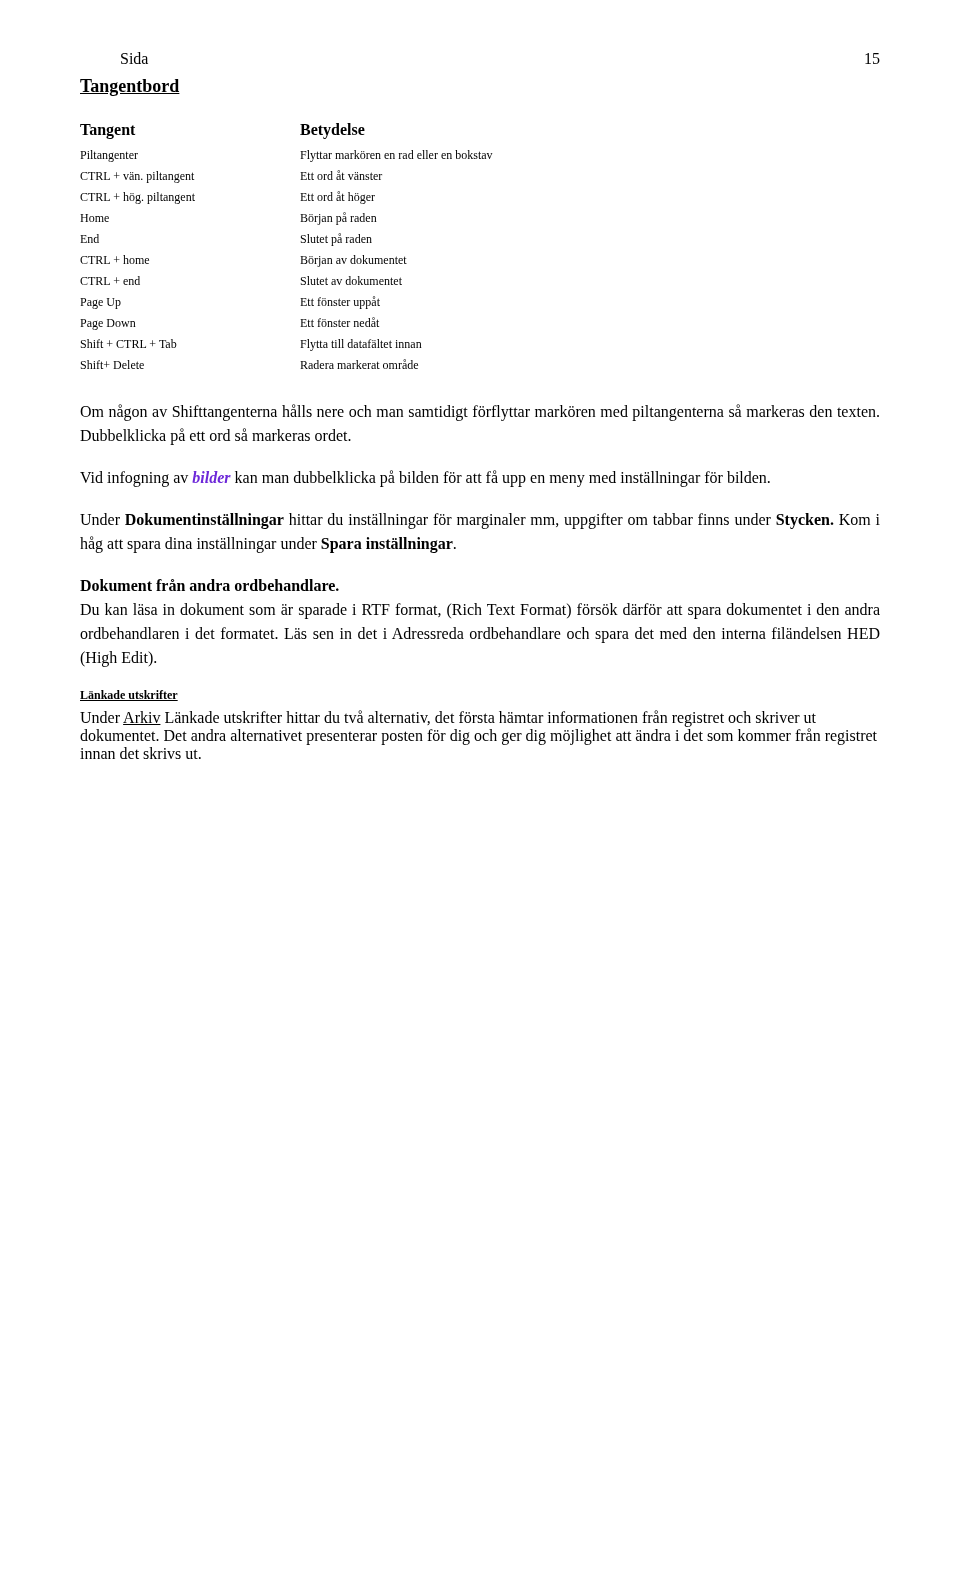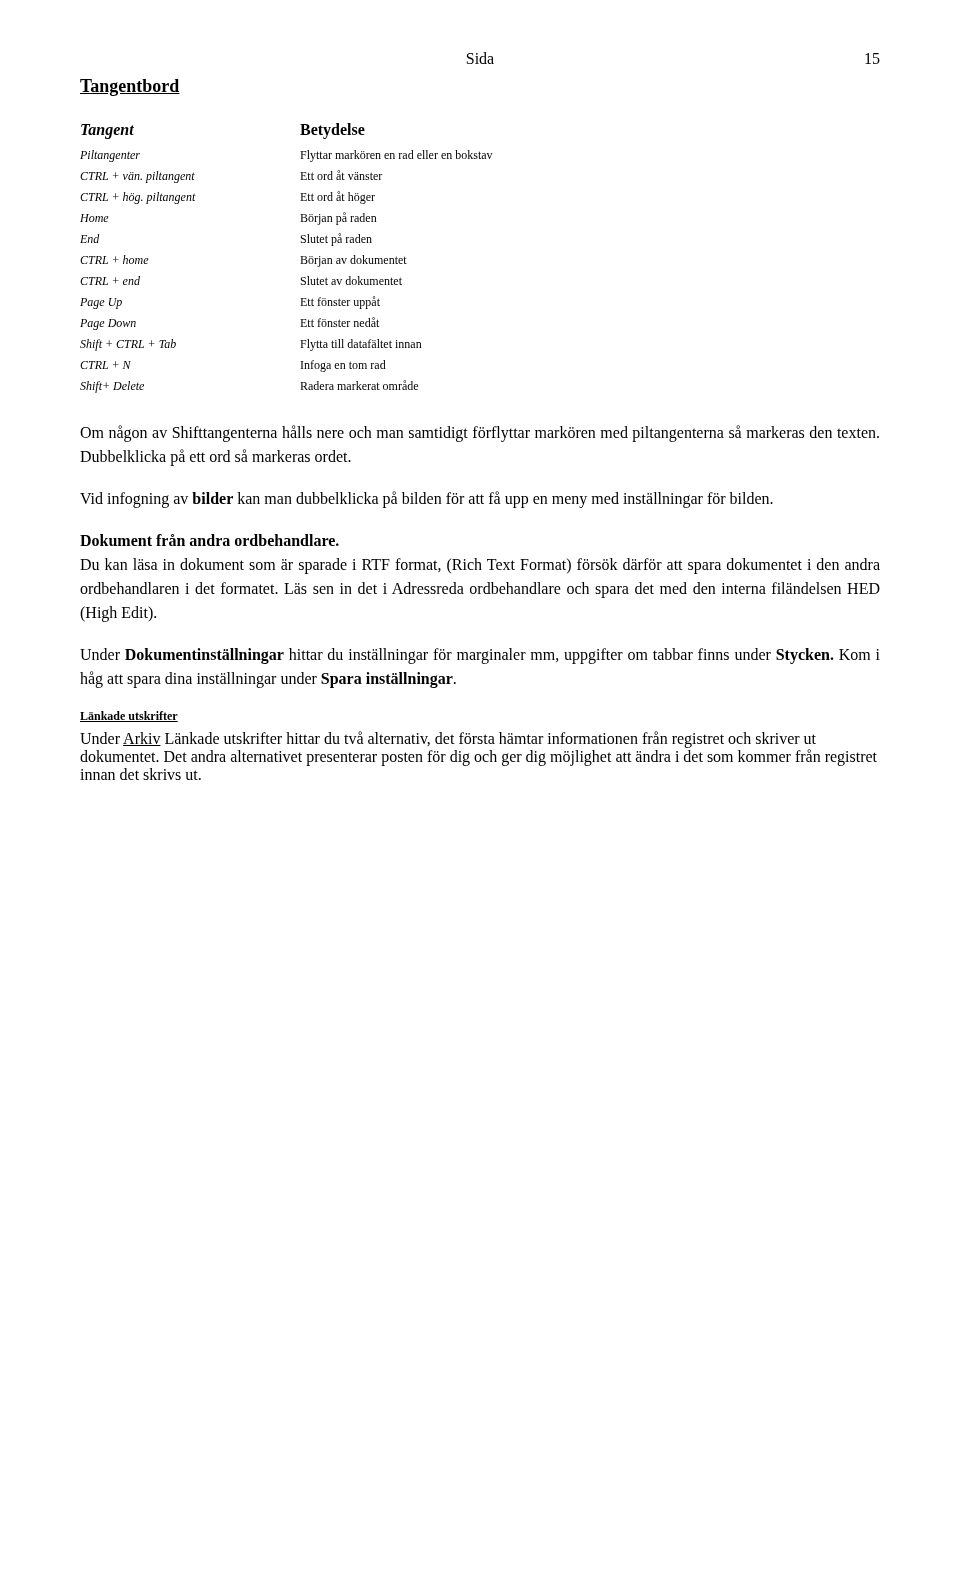--- a/index.html
+++ b/index.html
@@ -47,21 +47,20 @@
 
     .keyboard-table td {
       padding: 3px 0;
       vertical-align: top;
       font-size: 12px;
     }
 
     .keyboard-table .col-key {
       width: 220px;
       padding-right: 20px;
-      font-style: italic;
     }
 
     .keyboard-table .col-desc {
       width: auto;
     }
 
     .paragraph {
       margin-bottom: 18px;
       font-size: 16px;
       line-height: 1.5;
@@ -84,36 +83,37 @@
     }
 
     .header-row {
       display: flex;
       justify-content: space-between;
       width: 100%;
       margin-bottom: 8px;
     }
 
     .header-center {
-      text-align: center;
+      text-align: left;
       flex: 1;
     }
 
     .header-right {
       text-align: right;
       min-width: 40px;
     }
 
     .header-left {
       min-width: 40px;
     }
 
     .blue-text {
-      color: #000000;
-      font-weight: bold;
+      color: #6d28d9;
+      font-weight: bold;
+      font-style: italic;
     }
   </style>
 </head>
 <body>
 
 <div class="page">
 
   
   <div class="header-row">
     <div class="header-left"></div>
@@ -167,48 +167,44 @@
         </tr>
         <tr>
           <td class="col-key">Page Down</td>
           <td class="col-desc">Ett fönster nedåt</td>
         </tr>
         <tr>
           <td class="col-key">Shift + CTRL + Tab</td>
           <td class="col-desc">Flytta till datafältet innan</td>
         </tr>
         <tr>
-          <td class="col-key">CTRL + N</td>
-          <td class="col-desc">Infoga en tom rad</td>
-        </tr>
-        <tr>
           <td class="col-key">Shift+ Delete</td>
           <td class="col-desc">Radera markerat område</td>
         </tr>
       </tbody>
   </table>
 
   
   <p class="paragraph">Om någon av Shifttangenterna hålls nere och man samtidigt förflyttar markören med piltangenterna så markeras den texten. Dubbelklicka på ett ord så markeras ordet.</p>
 
   
   <p class="paragraph">
     <span>Vid infogning av </span><span class="blue-text">bilder</span><span> kan man dubbelklicka på bilden för att få upp en meny med inställningar för bilden.</span>
+  </p>
+
+  
+  <p class="paragraph">
+    <span>Under </span><span class="bold">Dokumentinställningar</span><span> hittar du inställningar för marginaler mm, uppgifter om tabbar finns under </span><span class="bold">Stycken.</span><span> Kom i håg att spara dina inställningar under </span><span class="bold">Spara inställningar</span><span>.</span>
   </p>
 
   
   <p class="paragraph">
     <span class="bold">Dokument från andra ordbehandlare.</span><br>
     <span>Du kan läsa in dokument som är sparade i RTF format, (Rich Text Format) försök därför att spara dokumentet i den andra ordbehandlaren i det formatet. Läs sen in det i Adressreda ordbehandlare och spara det med den interna filändelsen HED (High Edit).</span>
   </p>
 
   
   <p class="paragraph">
-    <span>Under </span><span class="bold">Dokumentinställningar</span><span> hittar du inställningar för marginaler mm, uppgifter om tabbar finns under </span><span class="bold">Stycken.</span><span> Kom i håg att spara dina inställningar under </span><span class="bold">Spara inställningar</span><span>.</span>
-  </p>
-
-  
-  <p class="paragraph">
     </p><h2 class="sub-title">Länkade utskrifter</h2>
     <span>Under </span><span class="underline">Arkiv</span><span> Länkade utskrifter hittar du två alternativ, det första hämtar informationen från registret och skriver ut dokumentet. Det andra alternativet presenterar posten för dig och ger dig möjlighet att ändra i det som kommer från registret innan det skrivs ut.</span>
   <p></p>
 
 </div>
 
 </body></html>

